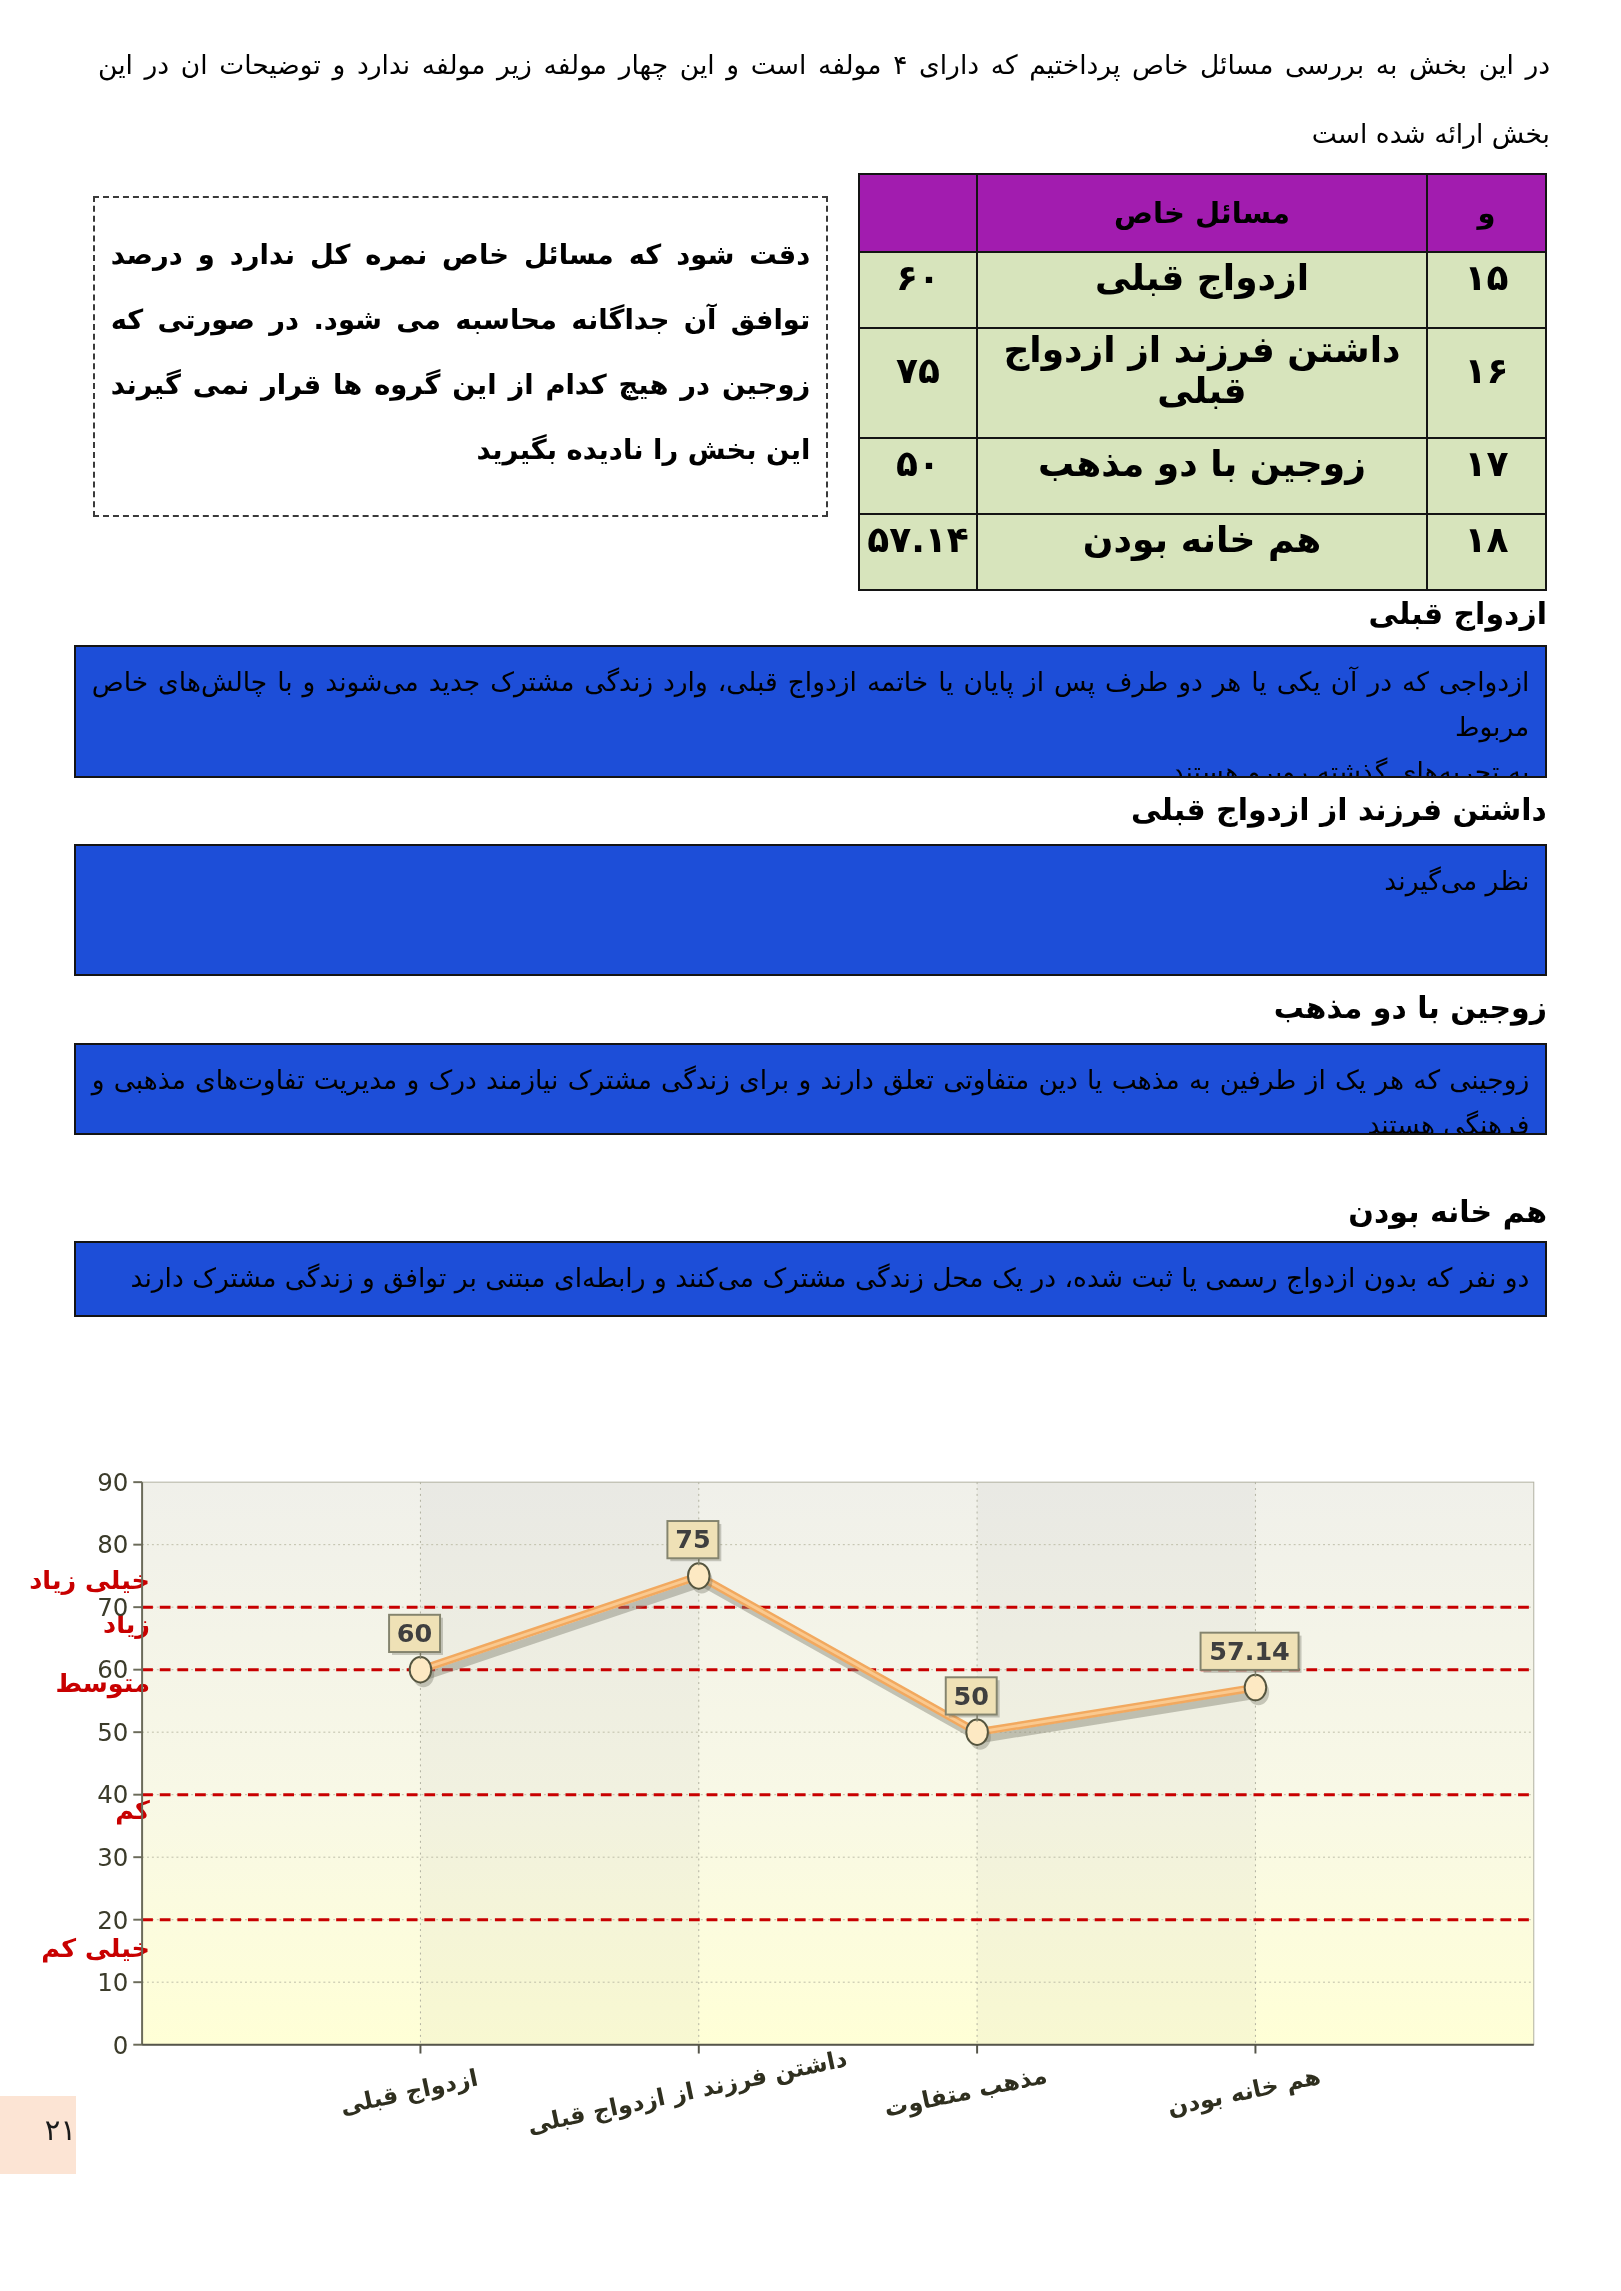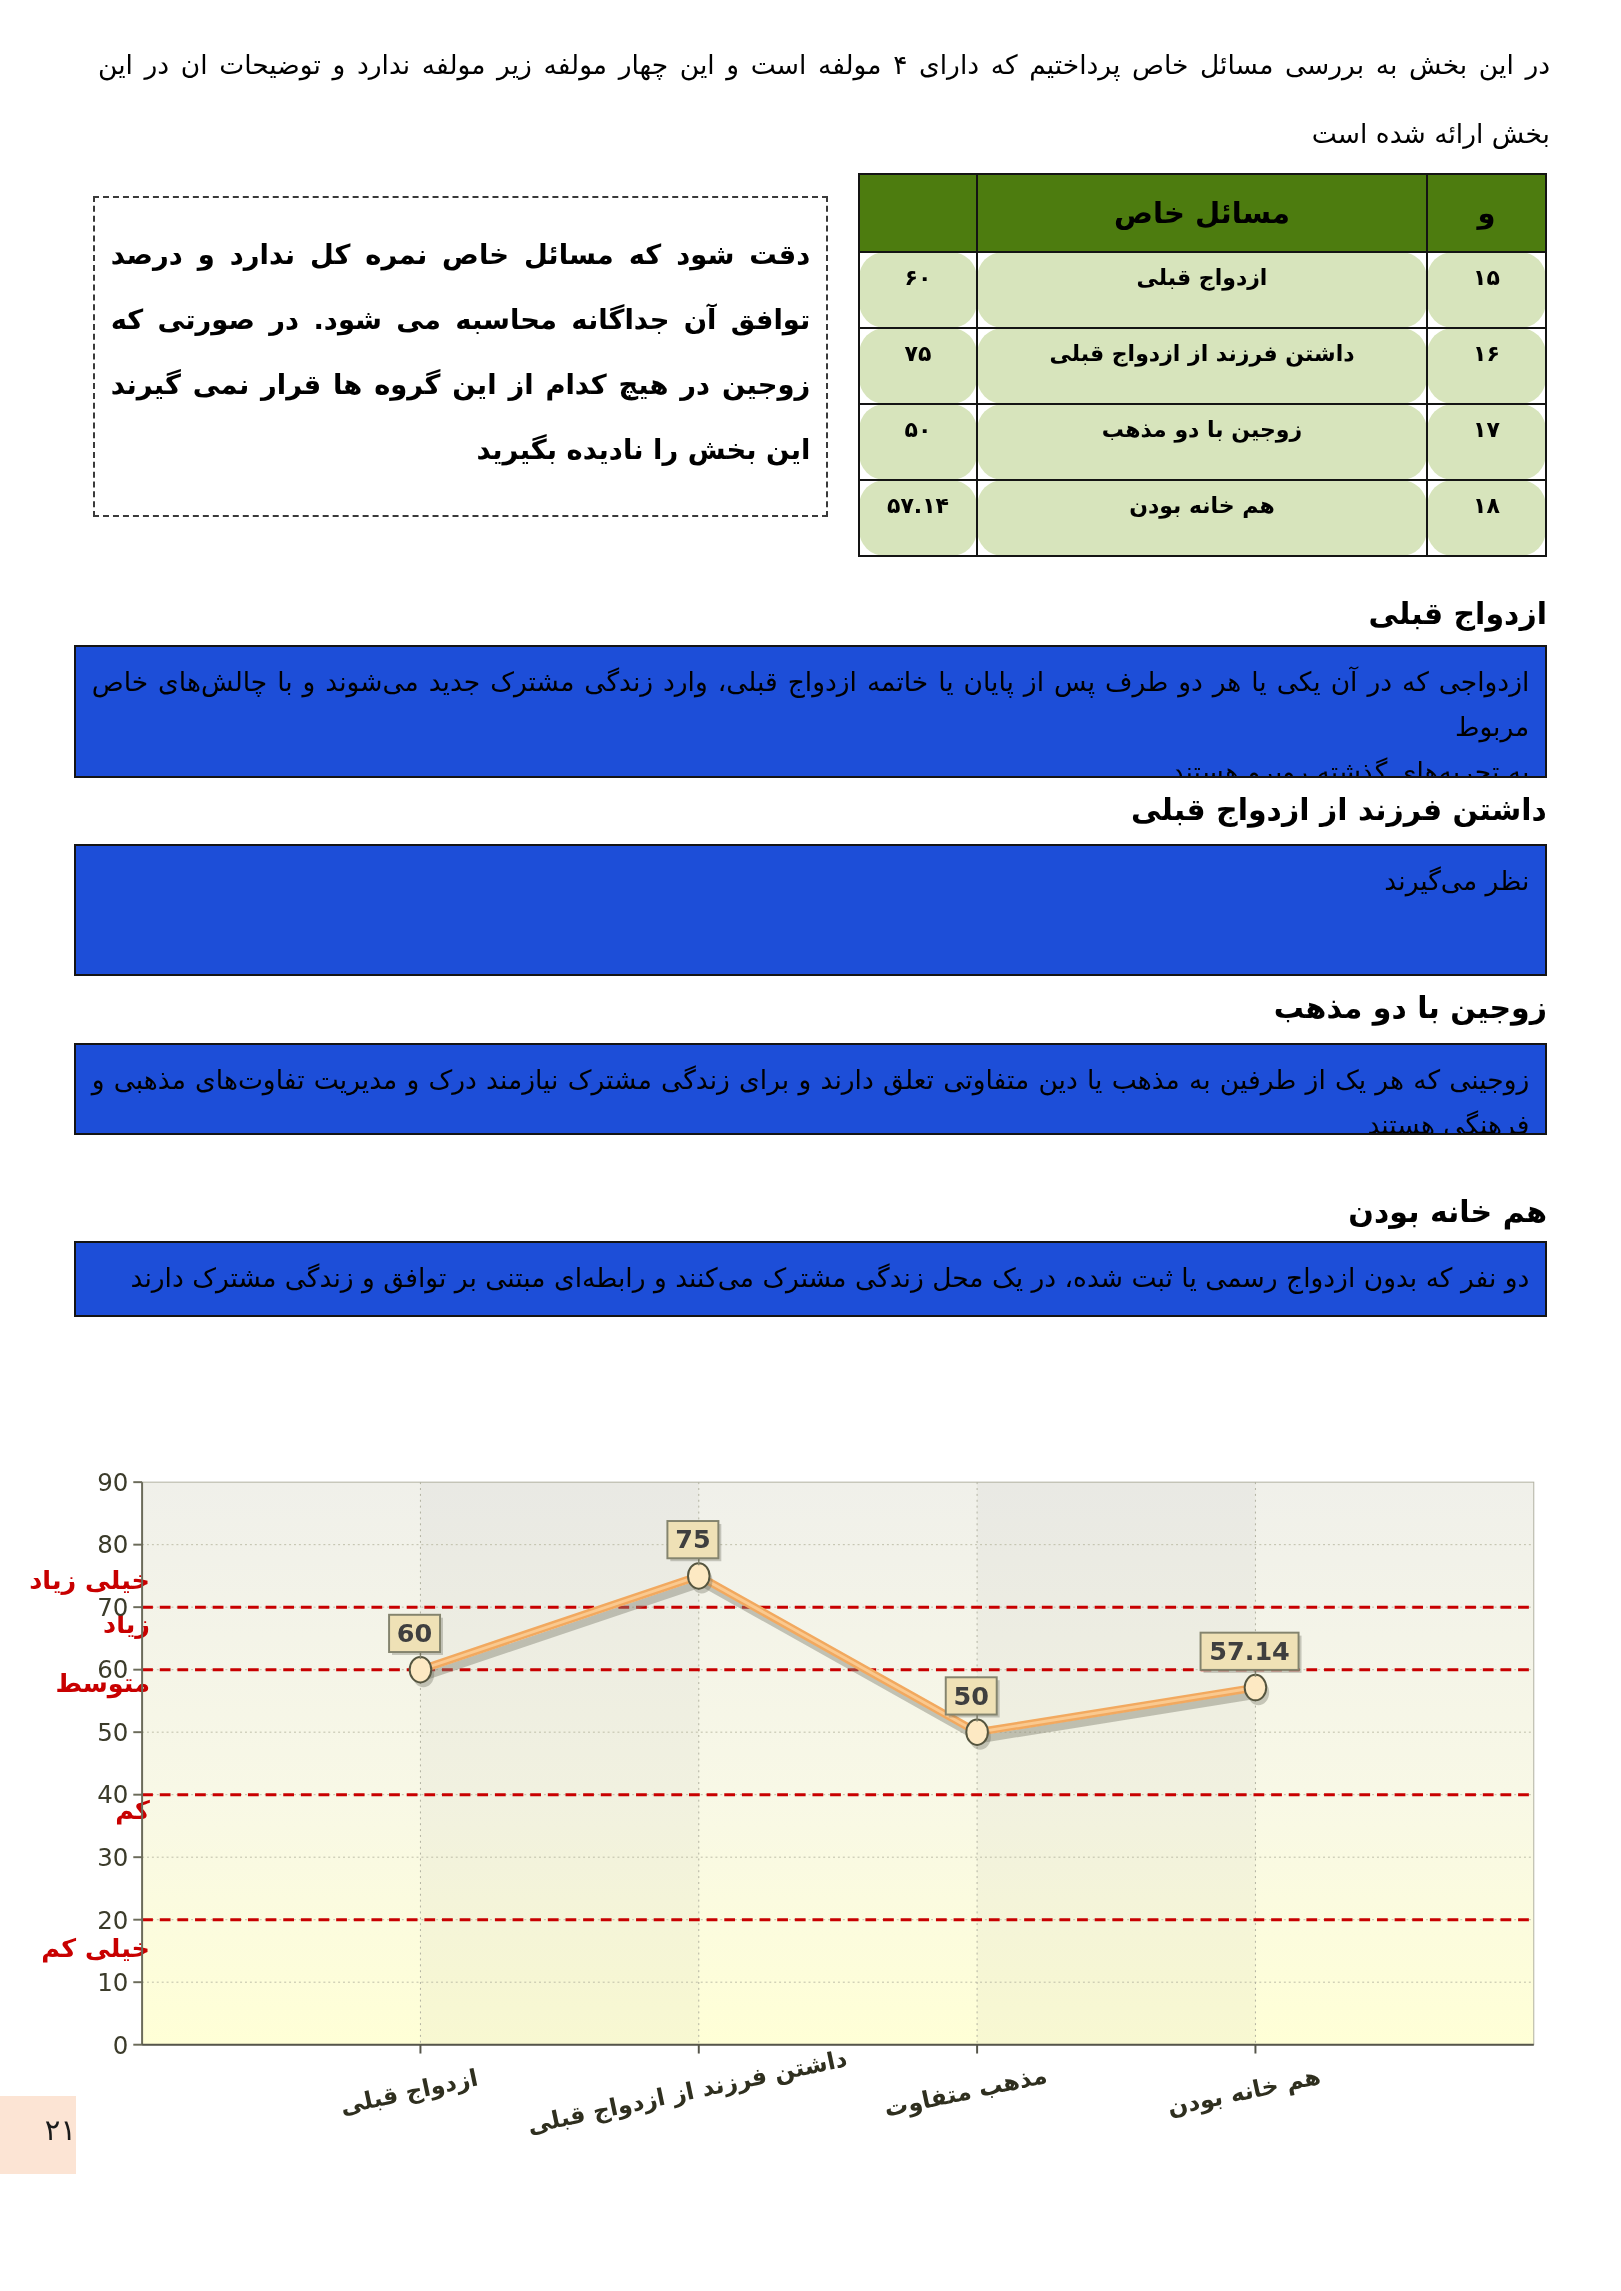--- a/index.html
+++ b/index.html
@@ -22,22 +22,22 @@
   .note .last{text-align:right;}
   
   .score-table{
     right:74px;top:173px;border-collapse:collapse;table-layout:fixed;direction:rtl;
     border:2.9px solid #141414;
   }
   .score-table td,.score-table th{
     border:2px solid #141414;text-align:center;vertical-align:middle;
     font-weight:bold;padding:0 5.9px;box-sizing:border-box;
   }
-  .score-table thead th{background:#4d7c0f;height:78px;font-size:29px;}
-  .score-table tbody td{background:#D7E4BC;height:76px;font-size:22px;padding-bottom:26px;border-radius:26px;}
+  .score-table thead th{background:#a21caf;height:78px;font-size:29px;}
+  .score-table tbody td{background:#D7E4BC;height:76px;font-size:36px;padding-bottom:26px;}
   .col-num{width:119px;}.col-title{width:450px;}.col-score{width:118px;}
   
   .sec-h{direction:rtl;right:74px;left:74px;text-align:right;font-weight:bold;font-size:30px;}
   .sec-box{
     left:74px;right:74px;box-sizing:border-box;background:#1d4ed8;
     border:2.9px solid #141414;padding:11.8px 15.7px;overflow:hidden;
   }
   .sec-box .bl{direction:rtl;font-size:26.5px;line-height:45px;}
   .stretchline{text-align:justify;text-align-last:justify;}
   .rightline{text-align:right;}

